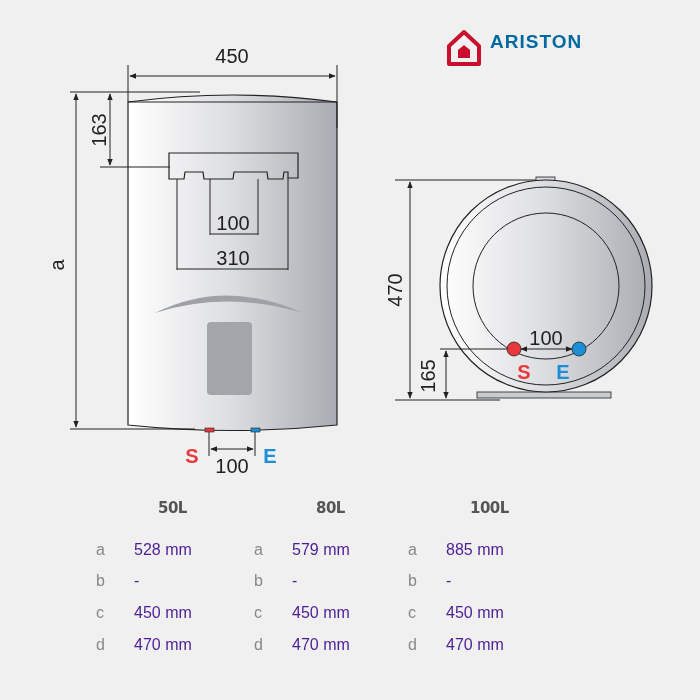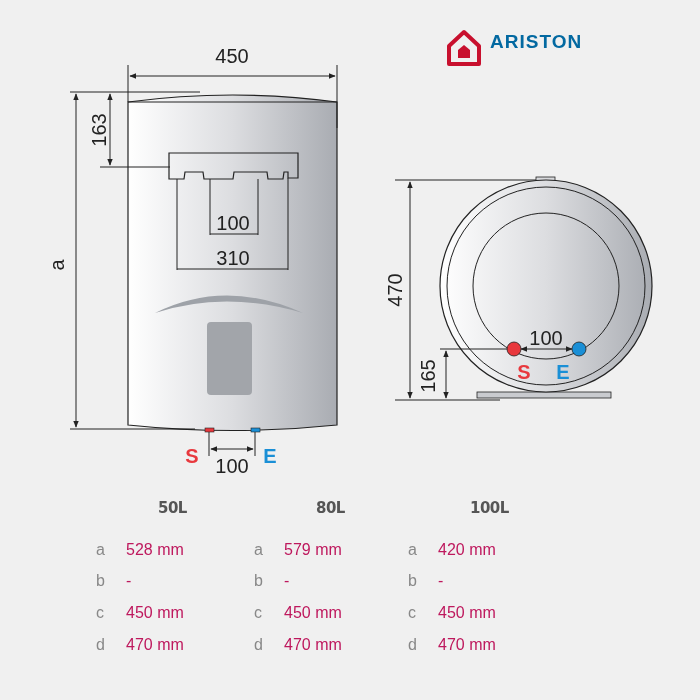--- a/index.html
+++ b/index.html
@@ -6,21 +6,21 @@
   body { width:700px; height:700px; background:#f0f0f0; position:relative; overflow:hidden; font-family:"Liberation Sans", sans-serif; }
   .abs { position:absolute; }
   svg text { font-family:"Liberation Sans", sans-serif; }
   .logo { left:446px; top:28px; width:224px; height:40px; }
   .logo-text { position:absolute; left:44px; top:3px; font-size:19px; font-weight:700; color:#0369a1; letter-spacing:1px; }
   .specs { left:0; top:495px; width:700px; height:200px; }
   .col { position:absolute; top:0; width:160px; }
   .col-title { position:absolute; left:30px; top:4px; font-size:15px; font-weight:700; color:#555; font-family:"DejaVu Sans", sans-serif; letter-spacing:-0.5px;margin-left:32px; }
   .row { position:absolute; left:0; height:22px; font-size:16px; }
   .row .k { position:absolute; left:0; color:#888; width:20px; }
-  .row .v { position:absolute; left:30px; color:#be185d; white-space:nowrap; }
+  .row .v { position:absolute; left:38px; color:#4c1d95; white-space:nowrap; }
 </style>
 </head>
 <body>
 
 <div class="abs logo">
   <svg width="36" height="40" viewBox="0 0 36 40">
     <path d="M3 18 L18 4 L33 18 L33 36 L3 36 Z" fill="none" stroke="#c8102e" stroke-width="4" stroke-linejoin="round"></path>
     <path d="M12 22 L18 17 L24 22 L24 30 L12 30 Z" fill="#c8102e"></path>
   </svg>
   <span class="logo-text">ARISTON</span>
@@ -149,21 +149,21 @@
       </div>
     <div class="row" style="top:141px">
         <span class="k">d</span>
         <span class="v">470 mm</span>
       </div>
   </div>
   <div class="col" style="left:408px">
     <div class="col-title">100L</div>
     <div class="row" style="top:46px">
         <span class="k">a</span>
-        <span class="v">420 mm</span>
+        <span class="v">885 mm</span>
       </div>
     <div class="row" style="top:77px">
         <span class="k">b</span>
         <span class="v">-</span>
       </div>
     <div class="row" style="top:109px">
         <span class="k">c</span>
         <span class="v">450 mm</span>
       </div>
     <div class="row" style="top:141px">

